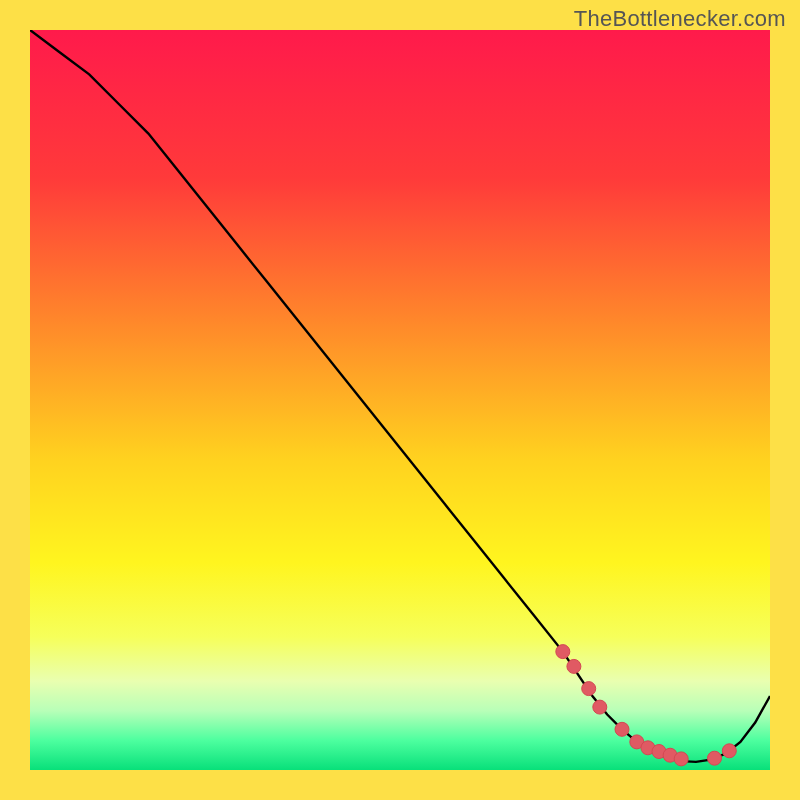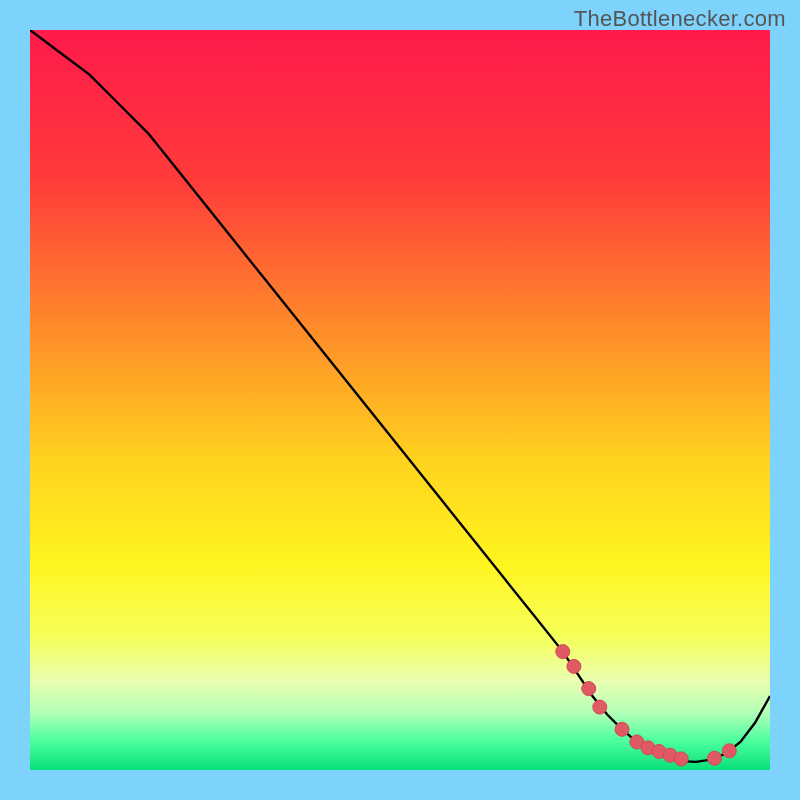--- a/index.html
+++ b/index.html
@@ -8,21 +8,21 @@
     width: 800px;
     height: 800px;
     background: #000;
     overflow: hidden;
     font-family: Arial, Helvetica, sans-serif;
   }
   .frame {
     position: relative;
     width: 800px;
     height: 800px;
-    background: #7dd3fc;
+    background: #fde047;
   }
   .plot {
     position: absolute;
     left: 30px;
     top: 30px;
     width: 740px;
     height: 740px;
   }
   .watermark {
     position: absolute;

